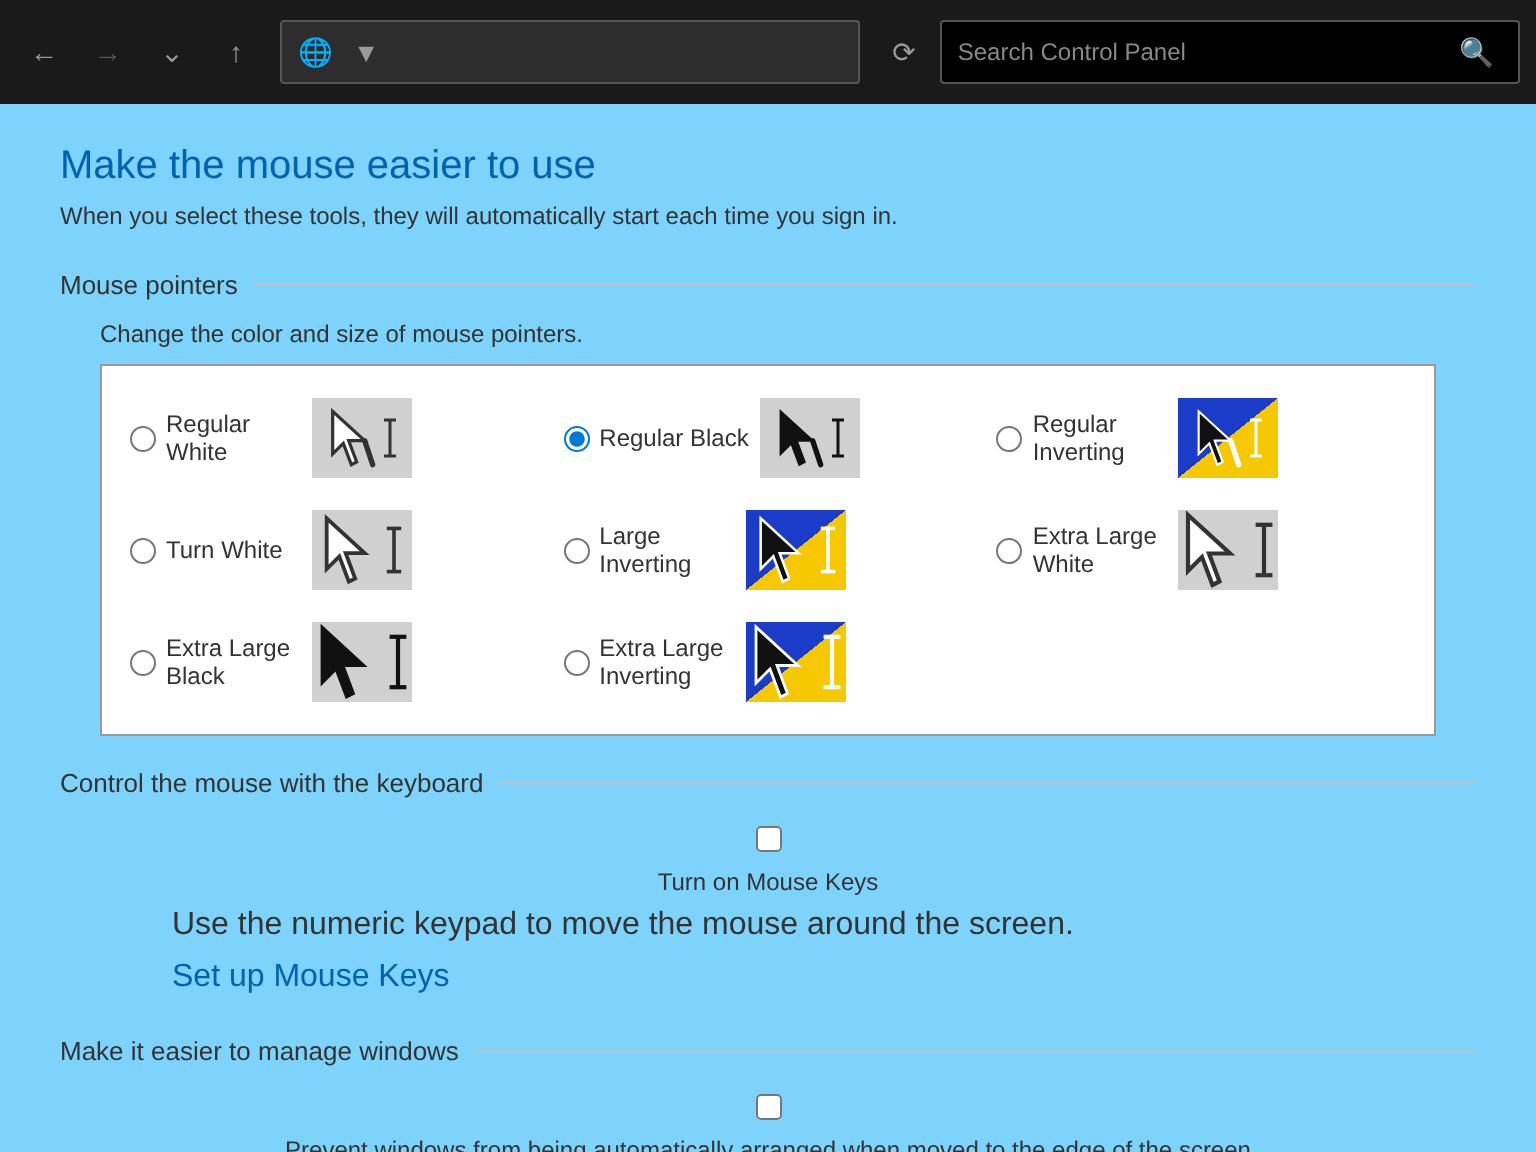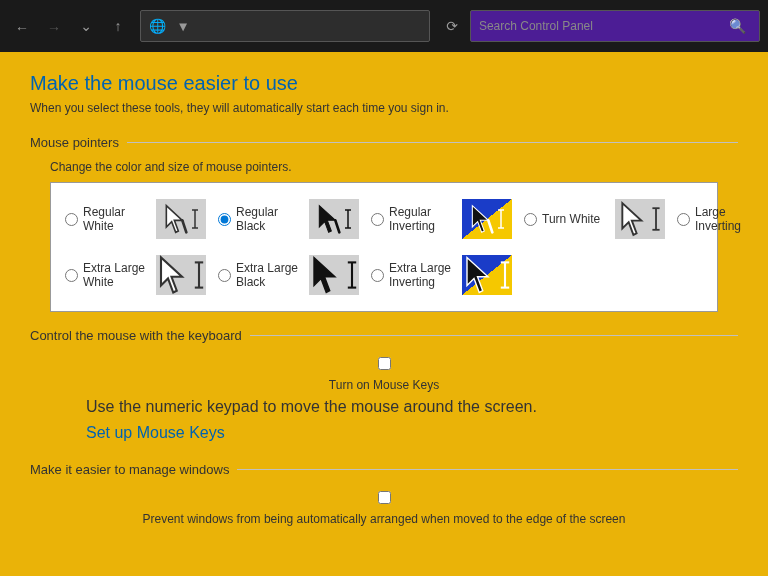--- a/index.html
+++ b/index.html
@@ -75,21 +75,21 @@
       cursor: pointer;
       padding: 4px 8px;
       font-size: 14px;
       height: 32px;
     }
 
     .search-bar {
       flex: 1;
       max-width: 360px;
       height: 32px;
-      background: #4c1d95;
+      background: #000000;
       border: 1px solid #555;
       border-radius: 2px;
       display: flex;
       align-items: center;
       padding: 0 8px;
     }
     .search-bar input {
       background: none;
       border: none;
       color: #aaa;
@@ -102,21 +102,21 @@
       background: none;
       border: none;
       color: #888;
       cursor: pointer;
       font-size: 14px;
       padding: 2px 4px;
     }
 
     
     .content {
-      background: #eab308;
+      background: #7dd3fc;
       height: calc(576px - 52px);
       overflow-y: auto;
       padding: 20px 30px;
     }
 
     .page-title {
       color: #0063b1;
       font-size: 20px;
       font-weight: 300;
       margin-bottom: 6px;
@@ -152,21 +152,21 @@
       padding: 8px;
       background: #fff;
     }
     .pointer-grid-desc {
       font-size: 12px;
       color: #333;
       margin: 0 20px 8px 20px;
     }
     .pointer-grid {
       display: grid;
-      grid-template-columns: 1fr 1fr 1fr 1fr 1fr;
+      grid-template-columns: 1fr 1fr 1fr;
       gap: 0;
     }
     .pointer-cell {
       display: flex;
       align-items: center;
       padding: 8px 6px;
       gap: 6px;
     }
     .pointer-cell .radio-label {
       display: flex;

